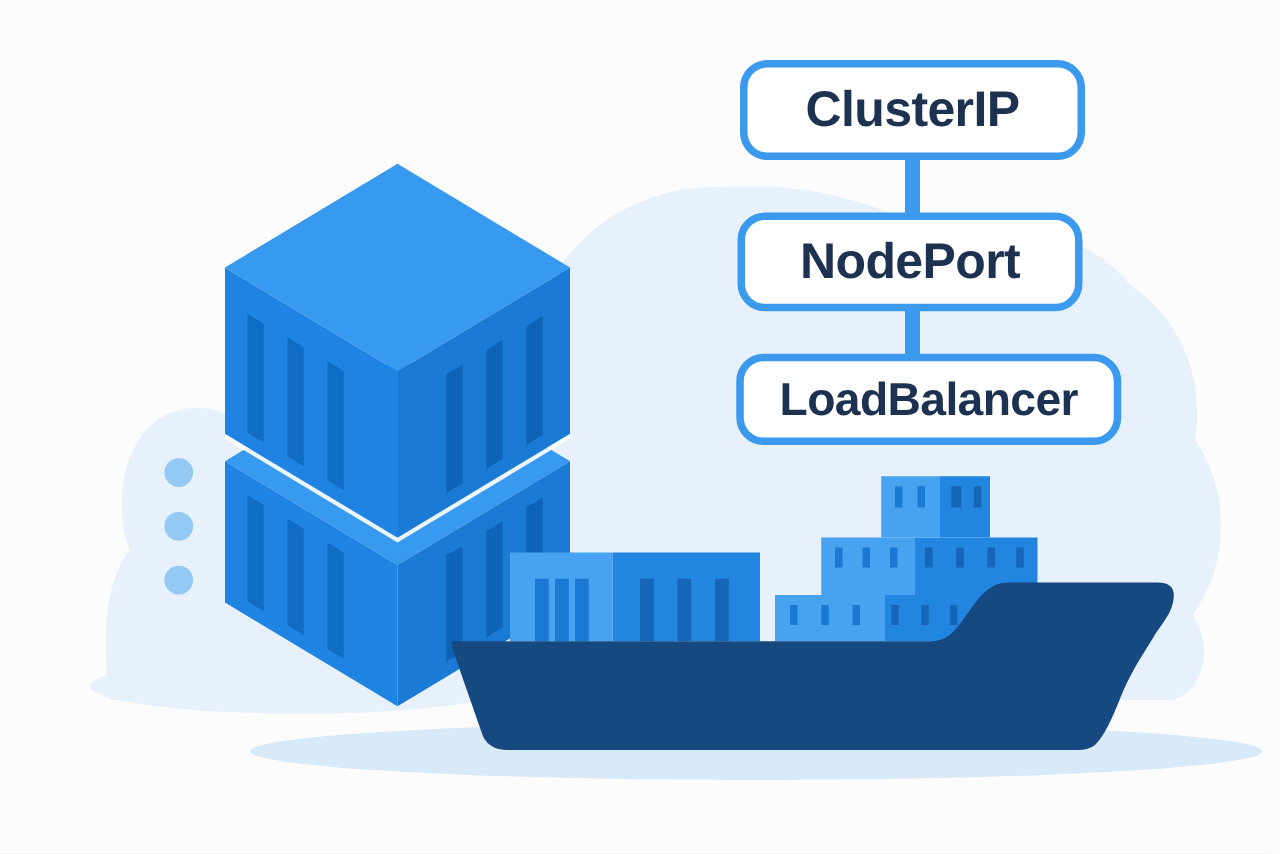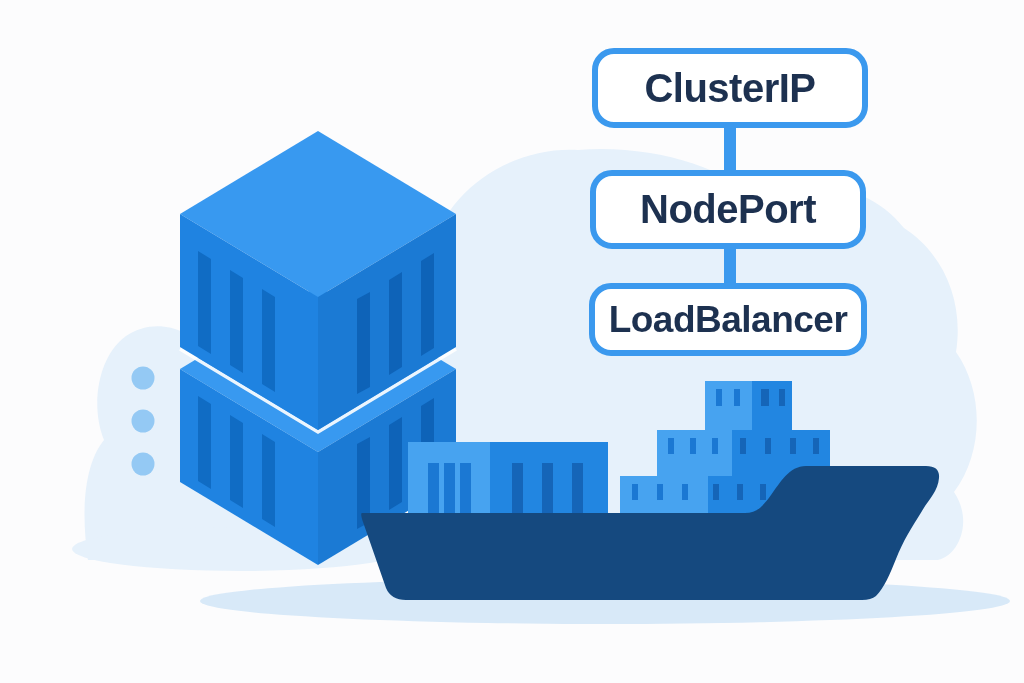--- a/index.html
+++ b/index.html
@@ -37,21 +37,21 @@
     border:6px solid var(--accent);
     border-radius:22px;
     display:flex;align-items:center;justify-content:center;
     color:var(--text);
     font-weight:700;
     letter-spacing:-.5px;
     z-index:3;
   }
   .box-1{left:592px;top:48px;width:276px;height:80px;font-size:40px;}
   .box-2{left:590px;top:170px;width:276px;height:79px;font-size:40px;}
-  .box-3{left:589px;top:283px;width:278px;height:73px;font-size:37px;}
+  .box-3{left:589px;top:283px;width:308px;height:73px;font-size:37px;}
   .connector{
     position:absolute;
     width:12px;
     background:var(--accent);
     z-index:2;
   }
   .conn-1{left:724px;top:120px;height:56px;}
   .conn-2{left:724px;top:243px;height:46px;}
 </style>
 </head>

